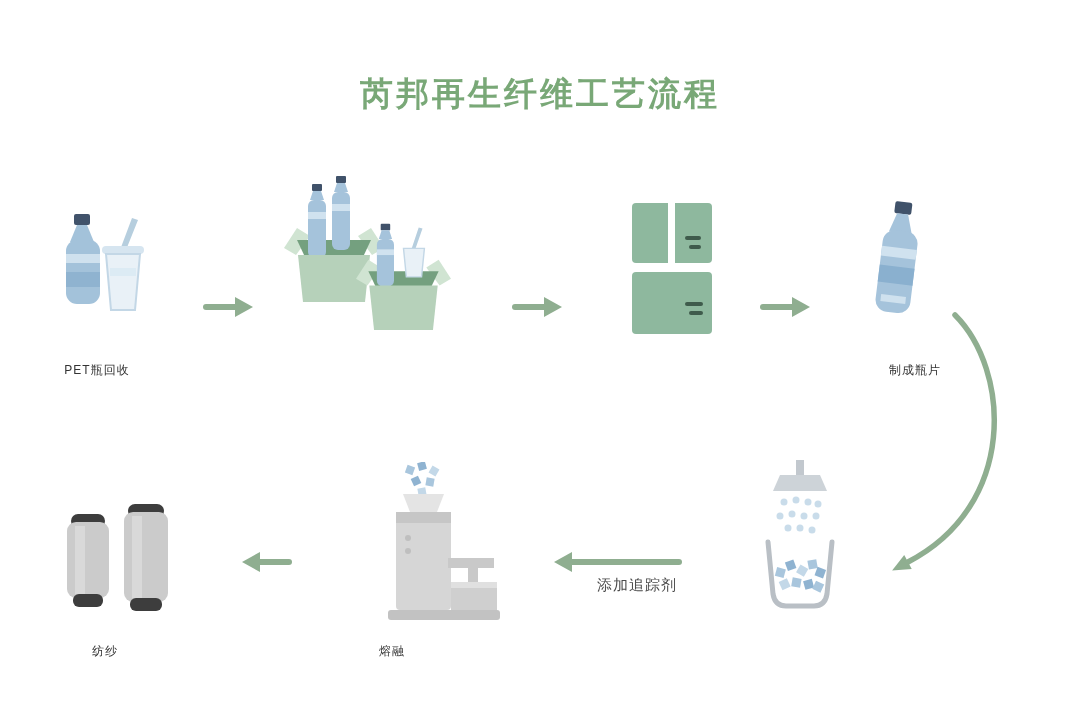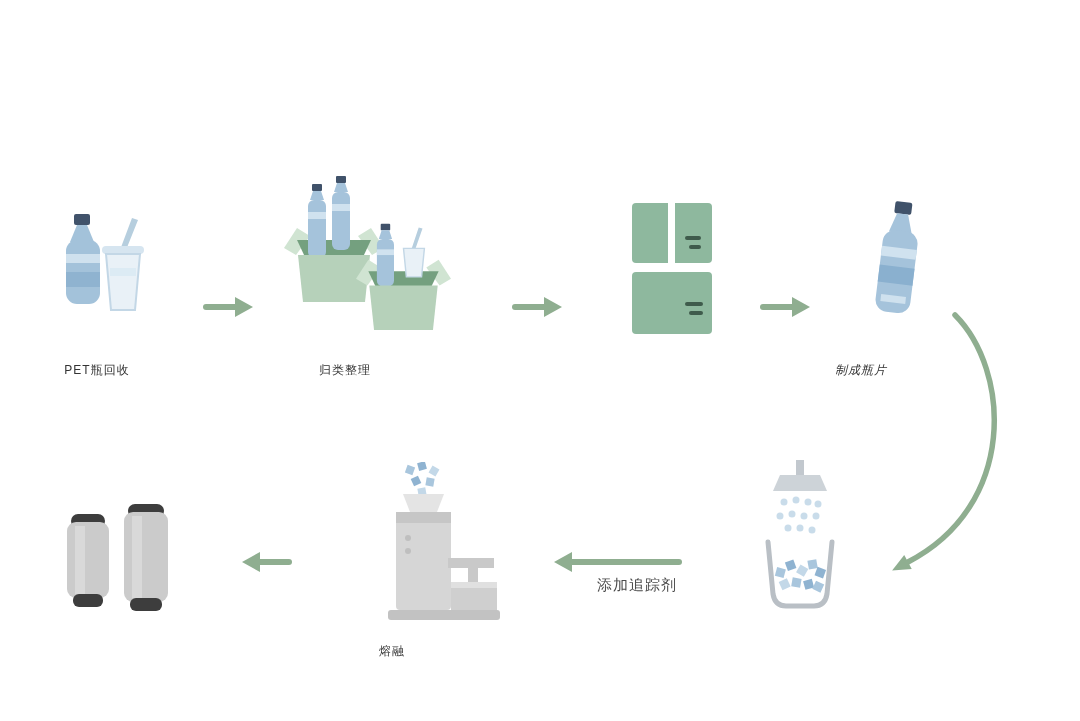--- a/index.html
+++ b/index.html
@@ -17,30 +17,31 @@
   .icon{position:absolute;}
   .arrow{position:absolute;}
   .arrow-note{
     position:absolute;left:562px;top:576px;width:150px;text-align:center;
     font-size:15px;color:#4a4a4a;letter-spacing:1px;font-family:Liberation Serif, serif;
   }
   
   .lbl-1{left:32px;  top:362px; width:130px;}
   .lbl-2{left:280px; top:362px; width:130px;}
   .lbl-3{left:607px; top:362px; width:130px;}
-  .lbl-4{left:796px; top:362px; width:130px;font-style:italic;}
+  .lbl-4{left:850px; top:362px; width:130px;}
   .lbl-5{left:735px; top:643px; width:130px;}
   .lbl-6{left:327px; top:643px; width:130px;}
   .lbl-7{left:40px;  top:643px; width:130px;}
 </style>
 </head>
 <body>
 
 <div class="canvas">
 
+  <div class="diagram-title">芮邦再生纤维工艺流程</div>
 
   <svg class="icon" style="left:52px;top:210px;" width="95" height="125" viewBox="0 0 95 125">
     <rect x="22" y="4" width="16" height="11" rx="2" fill="#41536b"></rect>
     <polygon points="25,15 35,15 42,32 18,32" fill="#a3c2da"></polygon>
     <rect x="14" y="30" width="34" height="64" rx="11" fill="#a3c2da"></rect>
     <rect x="14" y="44" width="34" height="9" fill="#cfe1ee"></rect>
     <rect x="14" y="62" width="34" height="15" fill="#8fb3d0"></rect>
     <polygon points="68,40 80,8 86,10 74,40" fill="#b6cede"></polygon>
     <rect x="50" y="36" width="42" height="8" rx="4" fill="#d6e5f0"></rect>
     <polygon points="54,44 88,44 83,100 59,100" fill="#e9f1f7" stroke="#c3d7e6" stroke-width="2"></polygon>
@@ -193,17 +194,17 @@
   </svg>
 
   <div class="arrow-note">添加追踪剂</div>
 
   <svg class="arrow" style="left:240px;top:549px;" width="52" height="26" viewBox="0 0 52 26">
     <line x1="49" y1="13" x2="18" y2="13" stroke="#8fae90" stroke-width="6" stroke-linecap="round"></line>
     <polygon points="20,3 2,13 20,23" fill="#8fae90"></polygon>
   </svg>
 
   <div class="step-label lbl-1">PET瓶回收</div>
-  <div class="step-label lbl-2">归类整理</div>
   <div class="step-label lbl-4">制成瓶片</div>
   <div class="step-label lbl-6">熔融</div>
+  <div class="step-label lbl-7">纺纱</div>
 
 </div>
 
 </body></html>

